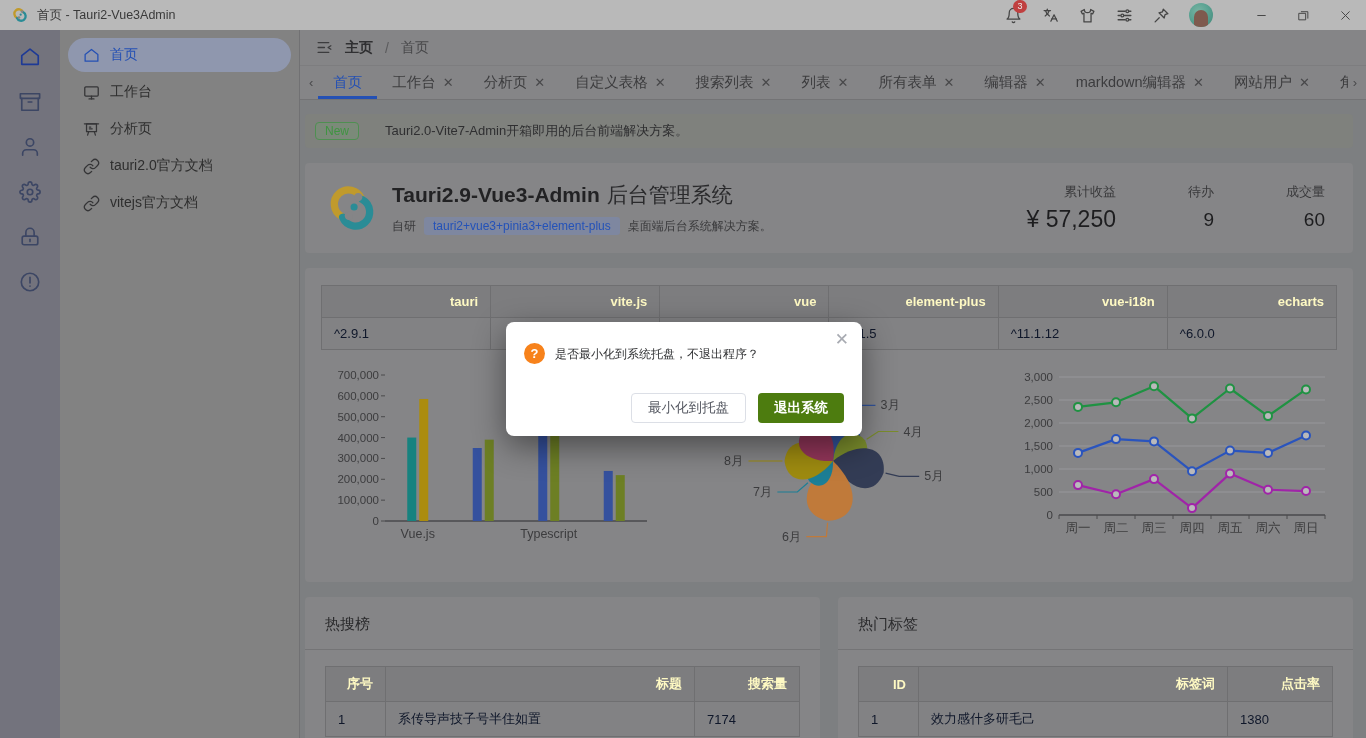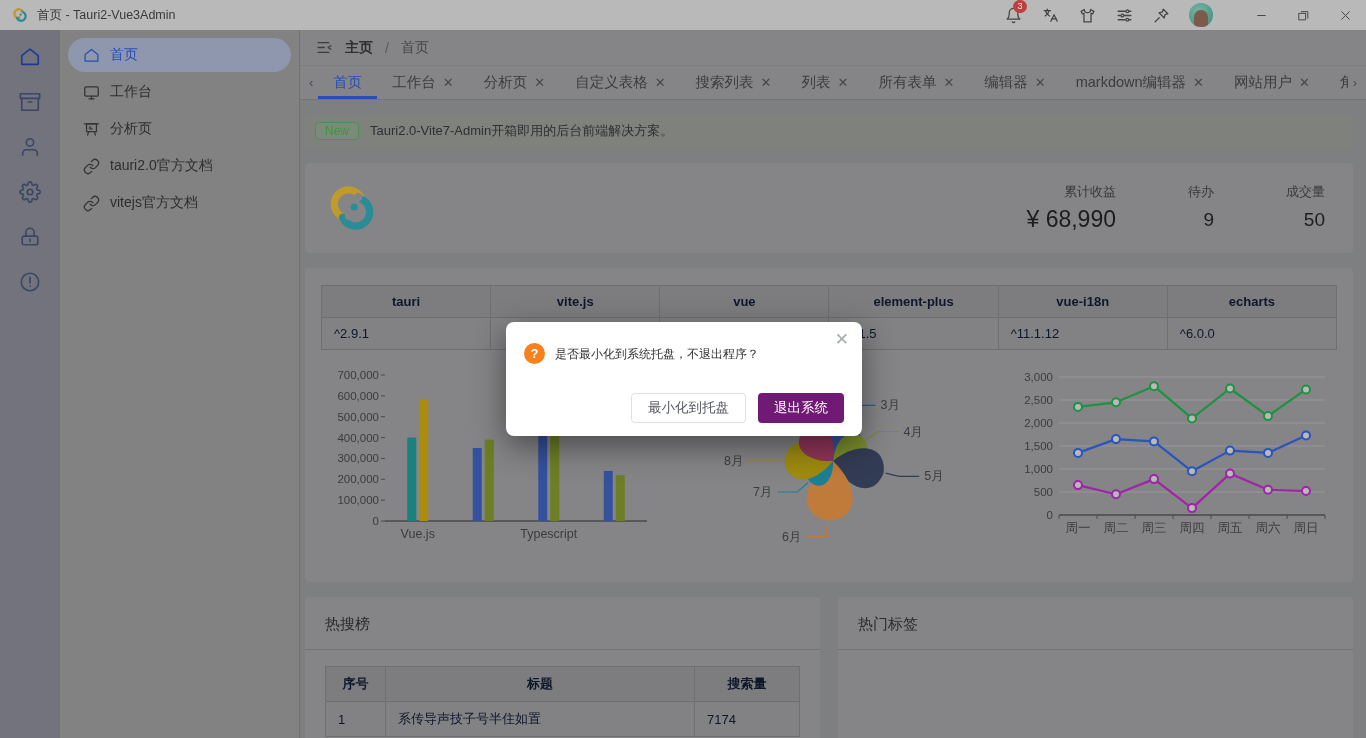--- a/index.html
+++ b/index.html
@@ -39,42 +39,42 @@
   .crumb-sep{color:#5a5a5c;}
   .crumb-cur{color:#48484a;}
   .tabbar{height:34px;background:#858587;border-bottom:1px solid #737375;display:flex;align-items:stretch;padding:0 4px;}
   .tab-scroll{color:#4a4a4c;font-size:13px;display:flex;align-items:center;padding:0 5px;cursor:pointer;}
   .tabs{display:flex;flex:1;min-width:0;overflow:hidden;}
   .tab{padding:0 15px;font-size:14.5px;color:#3c3c3e;display:flex;align-items:center;gap:7px;white-space:nowrap;cursor:pointer;}
   .tab.active{color:#2450b4;box-shadow:inset 0 -3px 0 #2450b4;}
   .tab-close{font-size:13px;color:#48484a;line-height:1;}
 
   .content{flex:1;padding:14px 13px 0 5px;overflow:hidden;}
-  .alert{height:34px;background:#7f817d;border-radius:4px;display:flex;align-items:center;padding:0 10px;gap:11px;}
+  .alert{height:34px;background:#7f817d;border-radius:4px;display:flex;align-items:center;padding:0 10px;gap:26px;}
   .new-tag{border:1px solid #4f8f52;color:#3f9441;background:#7b8a79;font-size:12px;padding:1px 9px;border-radius:4px;}
   .alert-text{font-size:13px;color:#2f2f31;}
 
   .hero{margin-top:15px;height:90px;background:#858587;border-radius:4px;display:flex;align-items:center;padding:0 28px 0 22px;}
   .hero-logo{width:50px;height:50px;flex-shrink:0;}
   .hero-text{margin-left:15px;}
   .hero-title{font-size:21px;color:#222224;}
   .hero-title b{font-weight:700;}
   .hero-title span{margin-left:7px;font-weight:400;color:#2a2a2c;}
   .hero-sub{margin-top:8px;font-size:12px;color:#3a3a3c;display:flex;align-items:center;gap:8px;}
   .hero-tag{background:#7e87a0;color:#2452b8;padding:2px 9px;border-radius:3px;cursor:pointer;}
   .stats{margin-left:auto;display:flex;gap:72px;}
   .stat{text-align:right;}
   .stat-label{font-size:13px;color:#39393b;}
   .stat-value{font-size:23px;color:#1d1d1f;margin-top:5px;}
   .stat-value.sm{font-size:19px;margin-top:8px;}
 
   .panel{margin-top:15px;background:#858587;border-radius:4px;}
   .chart-panel{height:314px;padding:17px 16px;}
   table.grid{width:100%;border-collapse:collapse;font-size:13px;table-layout:fixed;}
-  .grid th{background:#7d7d7f;color:#0f172a;font-weight:700;text-align:center;padding:8px 12px;border:1px solid #6f6f71;}
+  .grid th{background:#7d7d7f;color:#fef9c3;font-weight:700;text-align:right;padding:8px 12px;border:1px solid #6f6f71;}
   .grid td{background:#828284;color:#0f172a;text-align:left;padding:8px 12px;border:1px solid #6f6f71;}
   .charts-row{display:flex;margin-top:13px;gap:4px;}
   .chart-box{flex:1;min-width:0;}
   .chart-box svg{width:100%;height:196px;display:block;}
 
   .bottom-row{display:flex;gap:18px;margin-top:15px;}
   .card{flex:1;background:#858587;border-radius:4px;height:200px;}
   .card-header{padding:18px 20px 15px;font-size:15px;color:#2b2b2d;border-bottom:1px solid #747476;}
   .card-body{padding:16px 20px 0;}
   .card .grid .c-idx{width:60px;}
@@ -84,21 +84,21 @@
   .dialog{position:fixed;left:506px;top:322px;width:356px;background:#ffffff;border-radius:8px;
     box-shadow:0 10px 32px rgba(0,0,0,.45);padding:13px 18px 13px;z-index:100;}
   .dlg-close{position:absolute;right:13px;top:9px;color:#a8abb2;font-size:17px;line-height:1;cursor:pointer;}
   .dlg-row{display:flex;align-items:flex-start;gap:10px;margin-top:8px;}
   .dlg-qicon{width:21px;height:21px;border-radius:50%;background:#f7821b;color:#fff;font-weight:700;font-size:13px;
     display:flex;align-items:center;justify-content:center;flex-shrink:0;}
   .dlg-msg{font-size:12px;color:#303133;line-height:21px;padding-top:1px;}
   .dlg-btns{display:flex;justify-content:flex-end;gap:12px;margin-top:28px;}
   .btn{height:30px;padding:0 16px;border-radius:4px;font-size:13.5px;display:flex;align-items:center;cursor:pointer;border:none;}
   .btn-plain{background:#fff;border:1px solid #dcdfe6;color:#555861;}
-  .btn-primary{background:#701a75;color:#fff;font-weight:400;}
+  .btn-primary{background:#4d7c0f;color:#fff;font-weight:700;}
 </style>
 </head>
 <body>
 
 <div class="titlebar">
   <span id="tb-logo" style="width:16px;height:16px;display:inline-flex;">
       <svg viewBox="0 0 48 48" fill="none">
     <path d="M14 32 A13.5 13.5 0 1 1 33 15" stroke="#c09a2c" stroke-width="7" stroke-linecap="round"></path>
     <path d="M34 16 A13.5 13.5 0 1 1 15 33" stroke="#2a8c96" stroke-width="7" stroke-linecap="round"></path>
     <circle cx="30" cy="13.5" r="4" fill="#858587"></circle>
@@ -325,32 +325,42 @@
       </div>
 
       <div class="hero">
         <span class="hero-logo" id="hero-logo"><svg viewBox="0 0 48 48" fill="none">
     <path d="M14 32 A13.5 13.5 0 1 1 33 15" stroke="#c09a2c" stroke-width="7" stroke-linecap="round"></path>
     <path d="M34 16 A13.5 13.5 0 1 1 15 33" stroke="#2a8c96" stroke-width="7" stroke-linecap="round"></path>
     <circle cx="30" cy="13.5" r="4" fill="#858587"></circle>
     <circle cx="26" cy="23" r="3.4" fill="#2a8c96"></circle>
     <circle cx="21" cy="31.5" r="4" fill="#858587"></circle>
   </svg></span>
+        <div class="hero-text">
+          <div class="hero-title">
+            <b>Tauri2.9-Vue3-Admin</b><span>后台管理系统</span>
+          </div>
+          <div class="hero-sub">
+            <span>自研</span>
+            <span class="hero-tag">tauri2+vue3+pinia3+element-plus</span>
+            <span>桌面端后台系统解决方案。</span>
+          </div>
+        </div>
         <div class="stats" id="hero-stats">
             <div class="stat">
               <div class="stat-label">累计收益</div>
-    <div class="stat-value ">¥ 68,990</div>
+    <div class="stat-value ">¥ 57,250</div>
             </div>
             <div class="stat">
               <div class="stat-label">待办</div>
     <div class="stat-value sm">9</div>
             </div>
             <div class="stat">
               <div class="stat-label">成交量</div>
-    <div class="stat-value sm">50</div>
+    <div class="stat-value sm">60</div>
             </div>
           </div>
       </div>
 
       <div class="panel chart-panel">
         <table class="grid">
           <thead>
               <tr id="deps-head">
                 <th>tauri</th>
                 <th>vite.js</th>
@@ -506,20 +516,38 @@
                     <td>1</td>
                     <td>系传导声技子号半住如置</td>
                     <td>7174</td>
                   </tr>
                 </tbody>
               </table>
           </div>
         </div>
         <div class="card">
           <div class="card-header">热门标签</div>
+          <div class="card-body">
+            <table class="grid" id="ht-table">
+                <thead>
+                  <tr>
+                    <th class="c-idx">ID</th>
+                    <th class="">标签词</th>
+                    <th class="c-num">点击率</th>
+                  </tr>
+                </thead>
+                <tbody>
+                  <tr>
+                    <td>1</td>
+                    <td>效力感什多研毛己</td>
+                    <td>1380</td>
+                  </tr>
+                </tbody>
+              </table>
+          </div>
         </div>
       </div>
     </div>
   </div>
 </div>
 
 <div class="dialog">
   <span class="dlg-close">✕</span>
   <div class="dlg-row">
     <span class="dlg-qicon">?</span>

